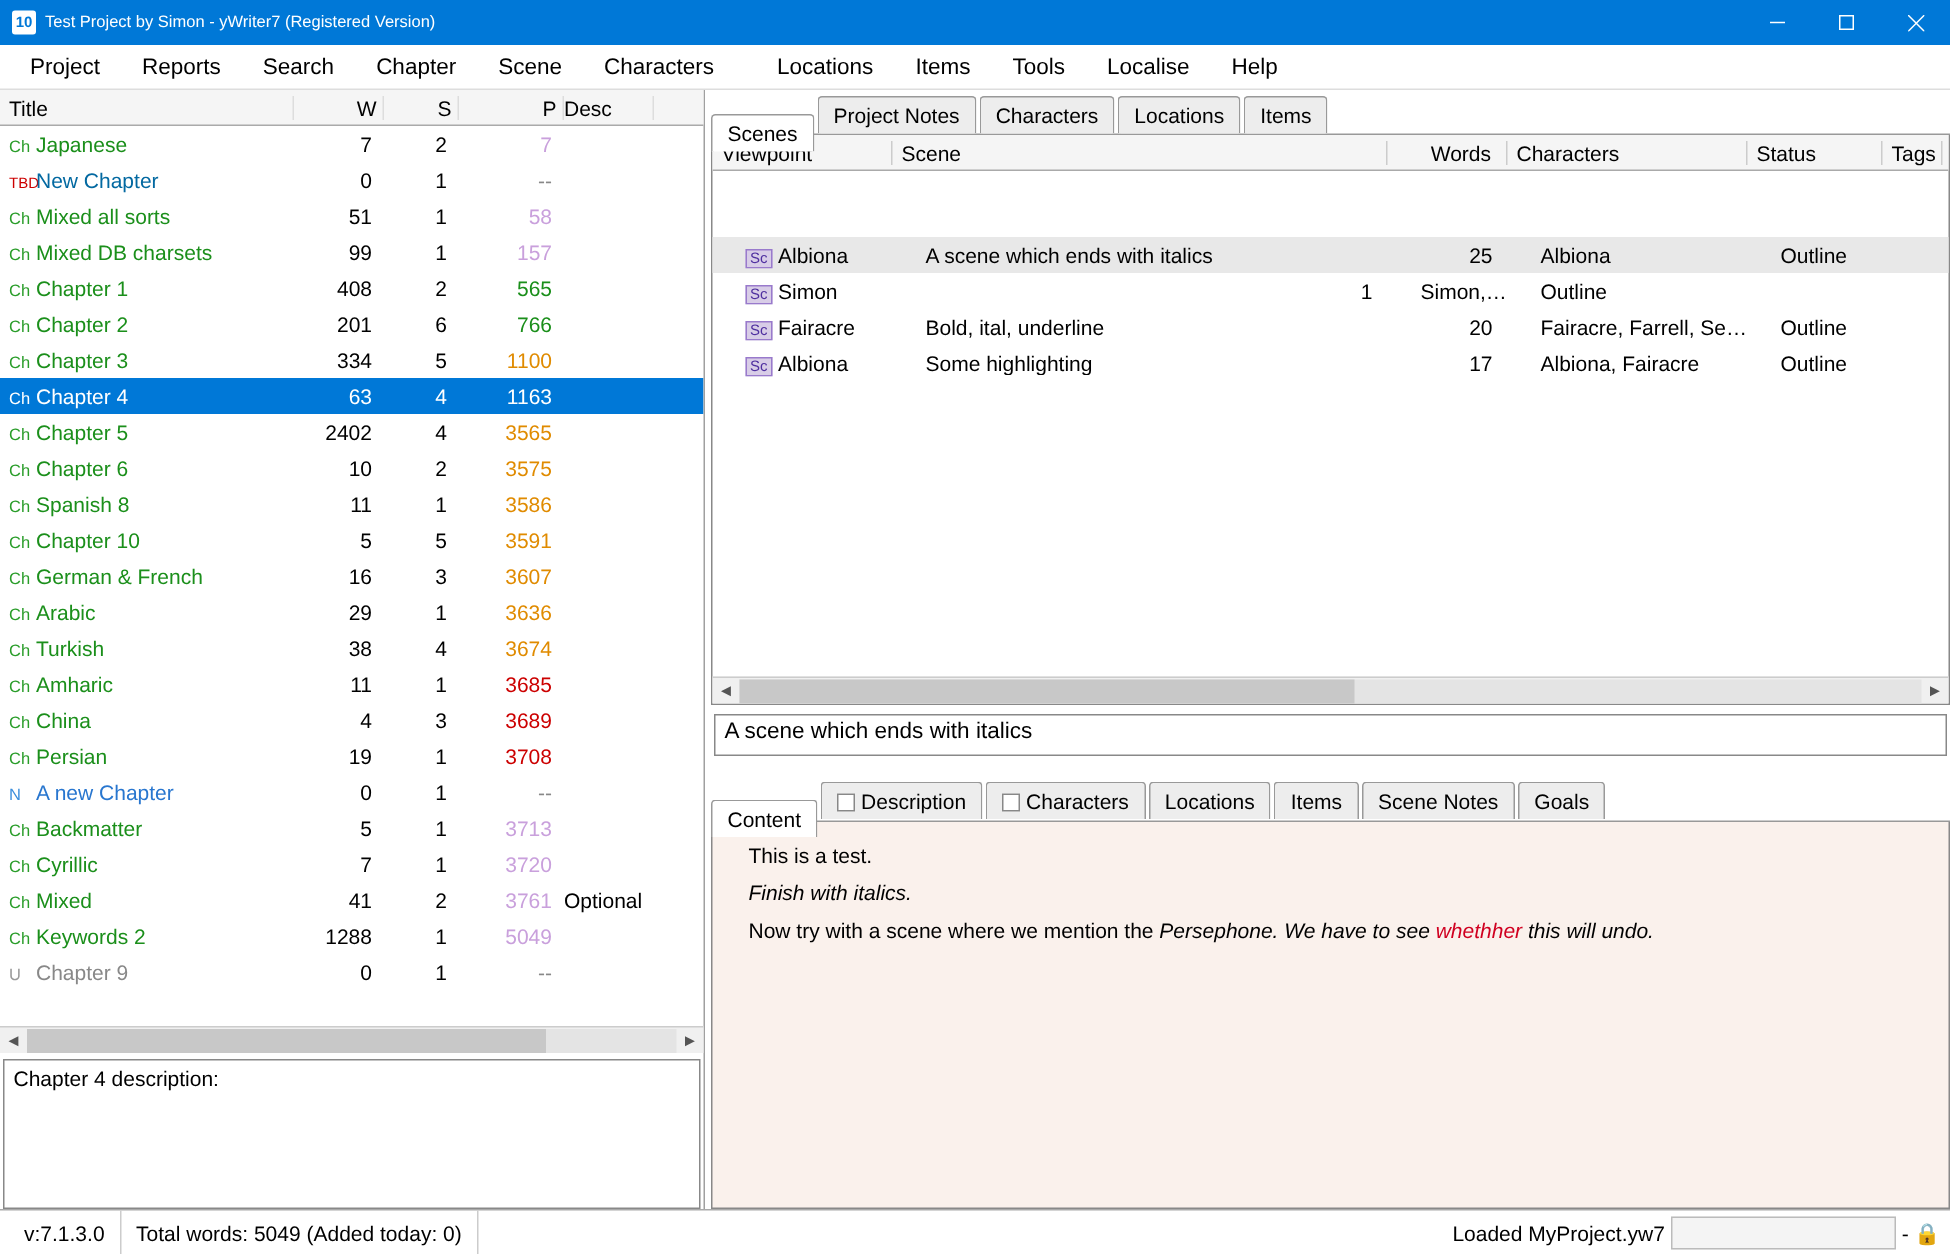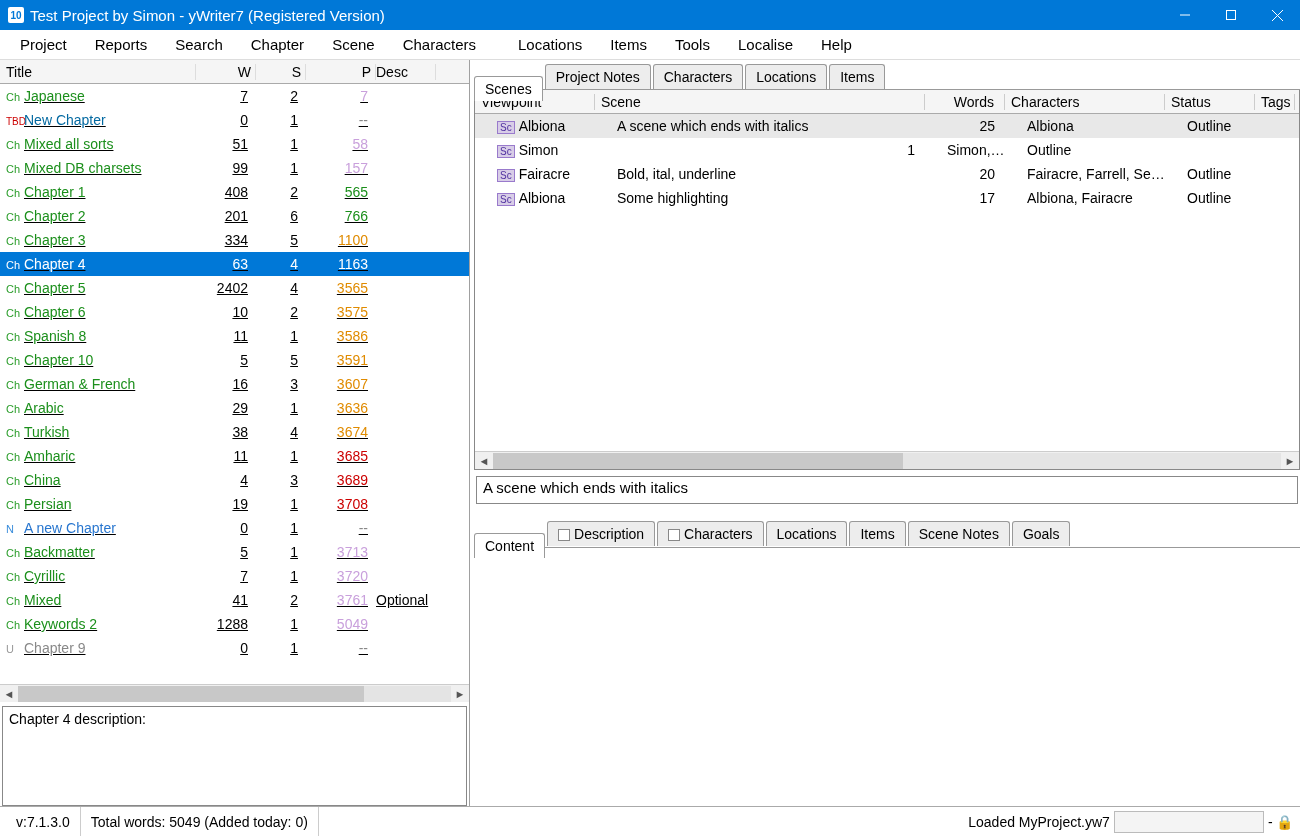--- a/index.html
+++ b/index.html
@@ -1,38 +1,38 @@
 <!DOCTYPE html>
 <html><head>
 <meta charset="utf-8">
 <style>
   * { box-sizing: border-box; margin: 0; padding: 0; font-family: "Segoe UI", Tahoma, sans-serif; font-size: 14px; }
   body { width: 1300px; height: 836px; background: #fff; overflow: hidden; display: flex; flex-direction: column; }
 
   
   .titlebar { background: #0078d7; color: #fff; height: 30px; display: flex; align-items: center; padding-left: 8px; }
   .titlebar .icon { width: 16px; height: 16px; background: #fff; color: #0078d7; font-size: 10px; font-weight: bold; display:flex; align-items:center; justify-content:center; margin-right: 6px; border-radius:2px;}
-  .titlebar .title { flex: 1; font-size: 15px; }
+  .titlebar .title { flex: 1; font-size: 11px; }
   .winbtn { width: 46px; height: 30px; display:flex; align-items:center; justify-content:center; color:#fff; }
 
   
   .menubar { height: 30px; border-bottom: 1px solid #ddd; display:flex; align-items:center; padding: 0 6px; }
   .menubar span { padding: 4px 14px; font-size: 15px; }
 
   
   .main { flex:1; display:flex; min-height:0; }
   .left { width: 470px; display:flex; flex-direction:column; border-right:1px solid #a0a0a0; min-height:0;}
   .right { flex:1; display:flex; flex-direction:column; min-height:0; margin-left:4px;}
 
   
   .chap-head, .chap-row { display:grid; grid-template-columns: 190px 60px 50px 70px 60px; align-items:center; height:24px; padding-left:6px;}
   .chap-head { border-bottom:1px solid #aaa; font-size:14px; background:#f5f5f5;}
   .chap-head div { border-right:1px solid #ddd; padding-right:4px;}
   .num { text-align:right; padding-right:8px; }
-  .chap-list { flex:1; overflow:hidden;text-decoration:underline; }
+  .chap-list { flex:1; overflow:hidden; }
   .chap-row { font-size:14px; }
   .sel { background:#0078d7; color:#fff !important; }
   .sel .prefix, .sel span, .sel div { color:#fff !important; }
   .prefix { font-size:11px; margin-right:2px; display:inline-block; width:16px;}
   .pre-ch { color:#2a9d2a; }
   .pre-tb { color:#c00; font-size:10px;}
   .pre-n  { color:#3a8ddb; }
   .pre-u  { color:#999; }
   .t-green { color:#1b8f1b; }
   .t-red   { color:#0369a1; }
@@ -49,21 +49,21 @@
   .hscroll .thumb { position:absolute; left:0; width:80%; height:100%; background:#c8c8c8; }
 
   .desc-box { height:100px; border:1px solid #888; margin:4px 2px 0 2px; padding:4px 6px; font-size:14px; }
 
   
   .tabs { display:flex; border-bottom:1px solid #999; height:28px; align-items:flex-end; margin-top:2px;}
   .tab { padding:4px 10px; border:1px solid #999; border-bottom:none; margin-right:2px; background:#ededed; font-size:14px; border-top-left-radius:3px; border-top-right-radius:3px;}
   .tab.active { background:#fff; font-weight:normal; position:relative; top:12px;}
 
   
-  .scene-wrap { border:1px solid #888; border-top:none; flex:0 0 380px; display:flex; flex-direction:column; }
+  .scene-wrap { border:1px solid #888; border-top:none; flex:0 0 380px; display:flex; flex-direction:column;gap:44px; }
   .scene-head, .scene-row { display:grid; grid-template-columns:120px 330px 80px 160px 90px 40px; height:24px; align-items:center; }
   .scene-head { background:#f5f5f5; border-bottom:1px solid #aaa; }
   .scene-head div { border-right:1px solid #ccc; padding-left:6px; font-size:14px;}
   .scene-row div { padding-left:22px; font-size:14px; overflow:hidden; white-space:nowrap; text-overflow:ellipsis;}
   .scene-row.sel-scene { background:#e8e8e8; }
   .sc-prefix { background:#d8cde7; color:#5030a0; font-size:10px; padding:0 2px; margin-right:4px; border:1px solid #997acc; display:inline-block;}
   .scene-body { flex:1; }
   .right-num { text-align:right; padding-right:10px !important; }
 
   .scene-title-input { margin:6px 2px; border:1px solid #888; height:28px; padding:2px 6px; font-size:15px; }
@@ -373,20 +373,27 @@
 
     <div class="ctabs" id="ctabs">
         <div class="tab active">Content</div>
         <div class="tab"><span class="tiny-icon"></span>Description</div>
         <div class="tab"><span class="tiny-icon"></span>Characters</div>
         <div class="tab">Locations</div>
         <div class="tab">Items</div>
         <div class="tab">Scene Notes</div>
         <div class="tab">Goals</div>
       </div>
+    <div class="content-area">
+      <div>This is a test.</div>
+      <div class="ital">Finish with italics.</div>
+      <div>
+        <span>Now try with a scene where we mention the </span><span class="ital">Persephone. We have to see </span><span class="err">whethher</span><span class="ital"> this will undo.</span>
+      </div>
+    </div>
   </div>
 </div>
 
 <div class="status">
   <div class="cell">v:7.1.3.0</div>
   <div class="cell">Total words: 5049 (Added today: 0)</div>
   <div class="spacer"></div>
   <div>Loaded MyProject.yw7</div>
   <div class="box"></div>
   <div>-</div>

